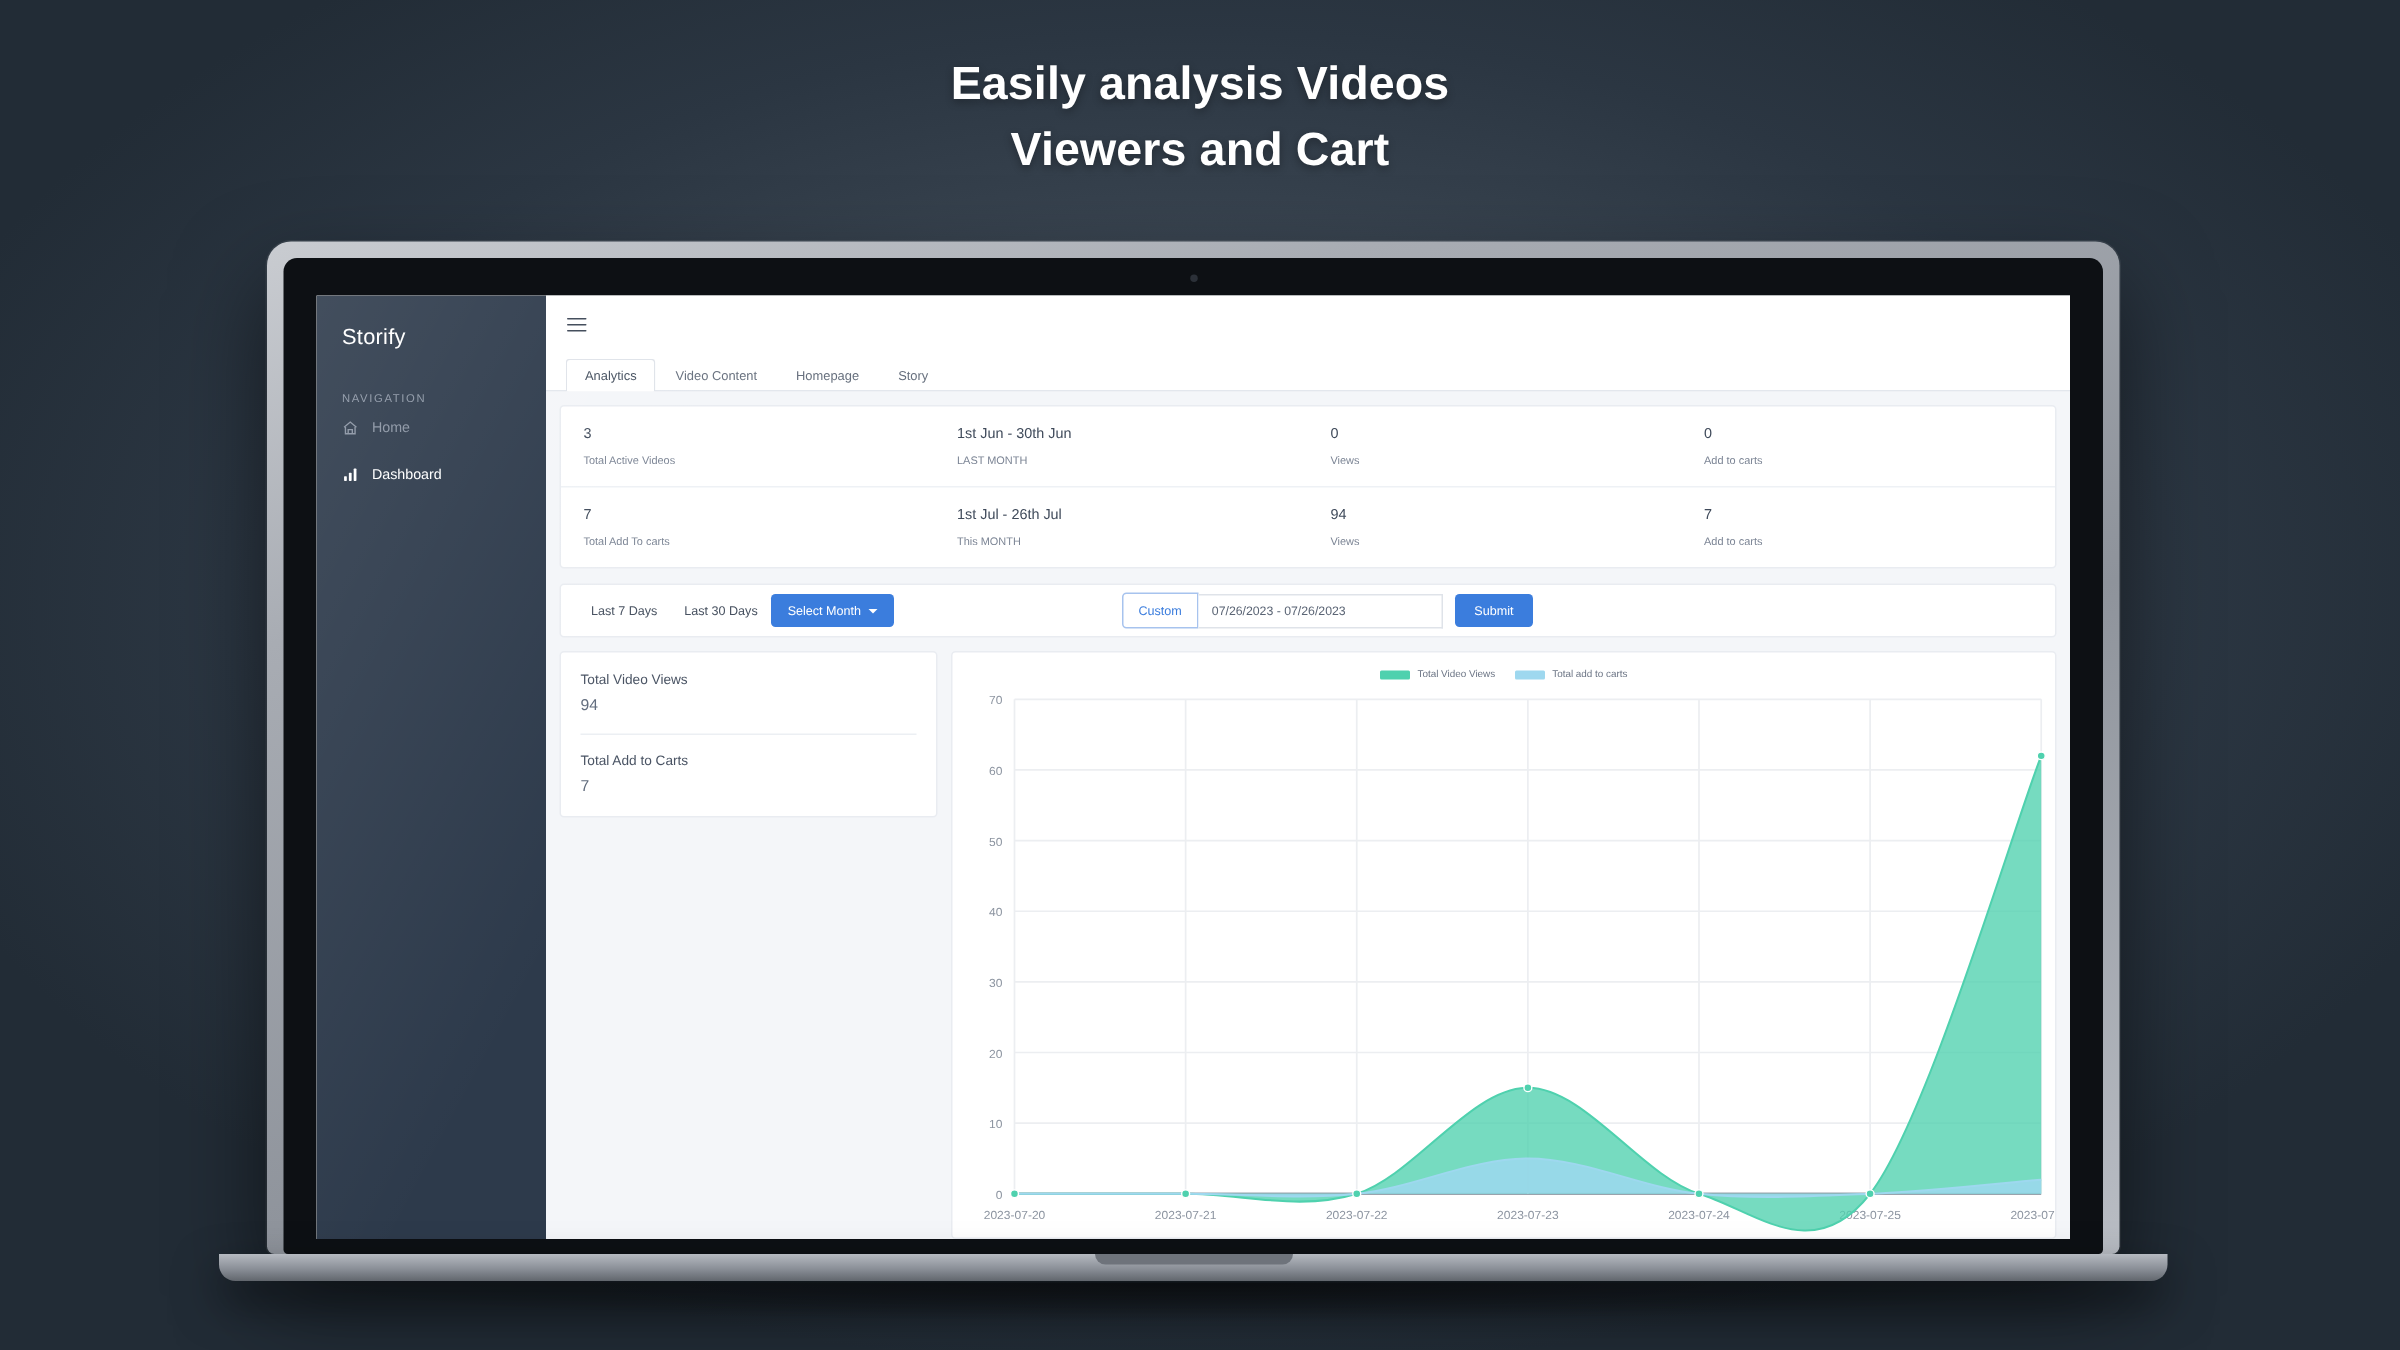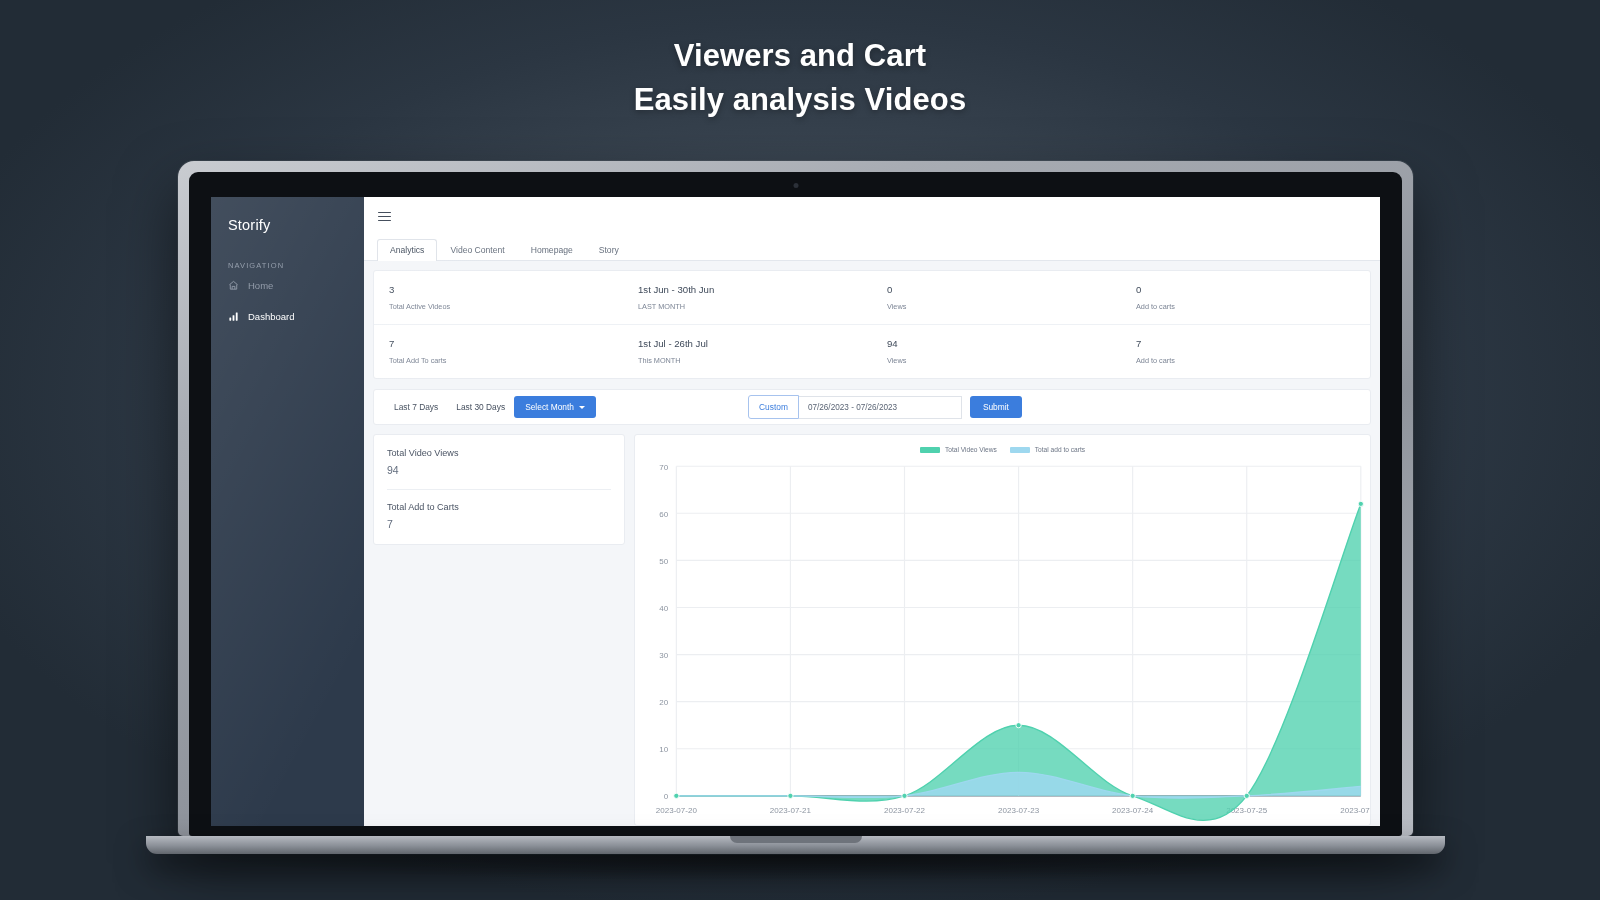--- a/index.html
+++ b/index.html
@@ -228,22 +228,22 @@
   .legend-tx { font-size: 6.6px; color: #6c7585; }
   .chart-wrap { flex: 1; position: relative; min-height: 0; }
   .chart-svg { width: 100%; height: 100%; display: block; }
 </style>
 </head>
 <body>
 
 <div class="backdrop"></div>
 
 <div class="headline">
+  <div>Easily analysis Videos</div>
   <div>Viewers and Cart</div>
-  <div>Easily analysis Videos</div>
 </div>
 
 <div class="laptop">
   <div class="lid">
     <div class="bezel">
       <div class="camera"></div>
       <div class="screen">
         <div class="screen-glare"></div>
 
         <aside class="sidebar">

